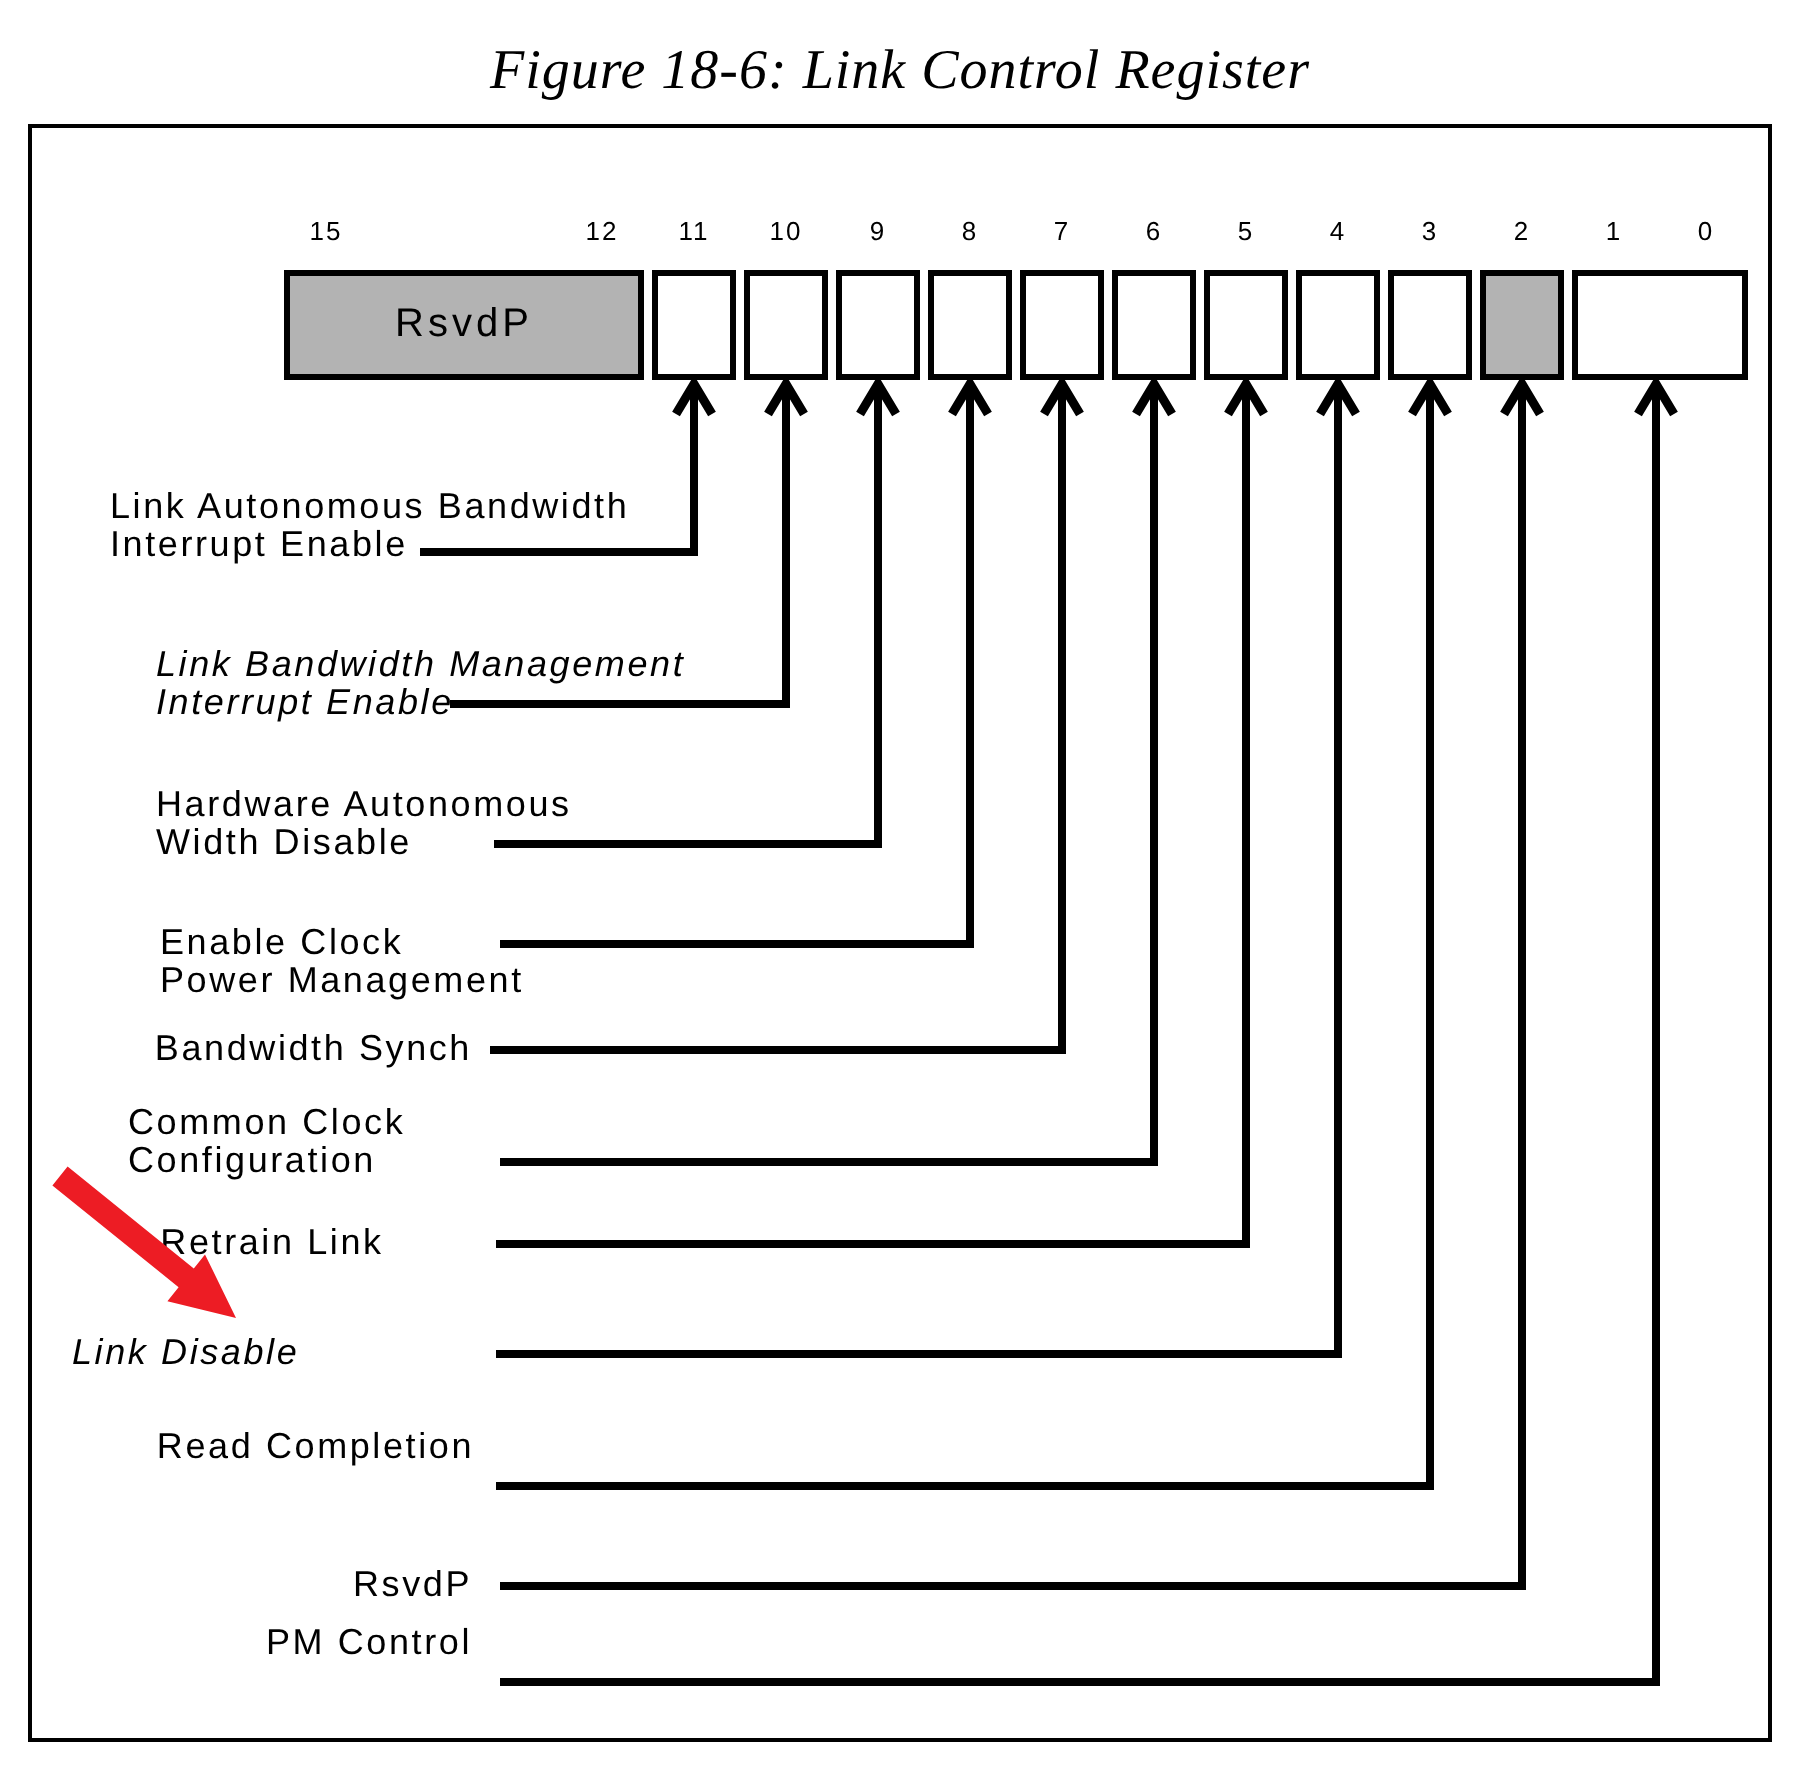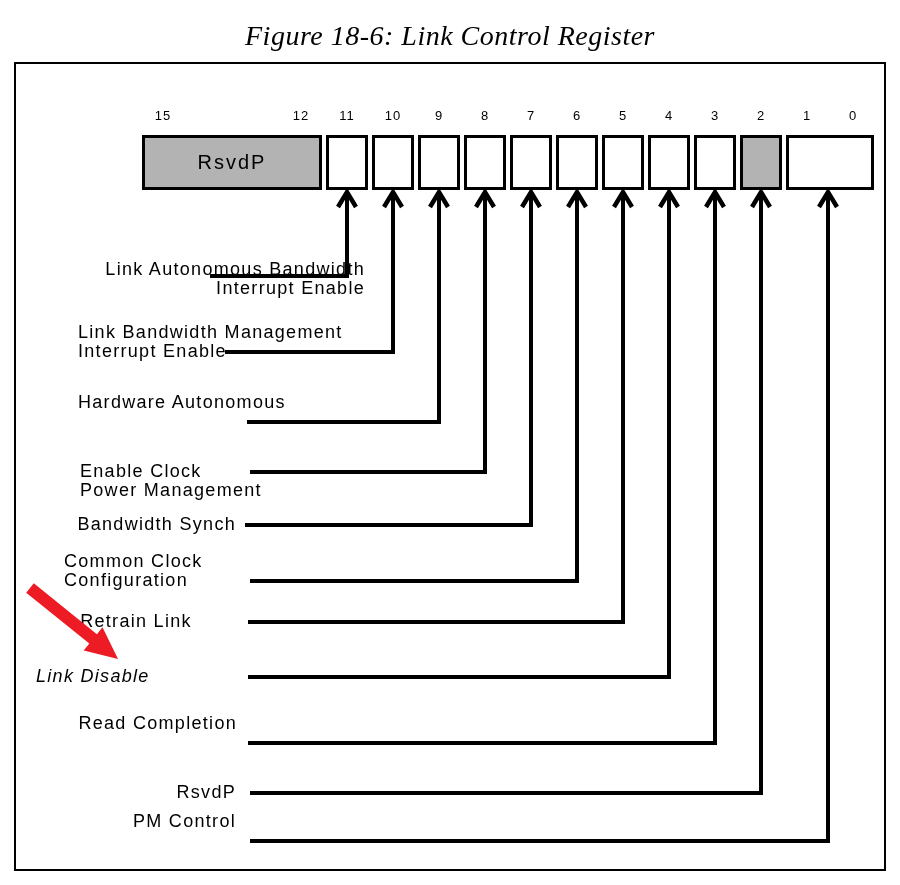--- a/index.html
+++ b/index.html
@@ -42,30 +42,31 @@
     <div class="abs cell" style="left: 372px; width: 42px;"></div>
     <div class="abs cell" style="left: 418px; width: 42px;"></div>
     <div class="abs cell" style="left: 464px; width: 42px;"></div>
     <div class="abs cell" style="left: 510px; width: 42px;"></div>
     <div class="abs cell" style="left: 556px; width: 42px;"></div>
     <div class="abs cell" style="left: 602px; width: 42px;"></div>
     <div class="abs cell" style="left: 648px; width: 42px;"></div>
     <div class="abs cell" style="left: 694px; width: 42px;"></div>
     <div class="abs cell" style="left: 740px; width: 42px; background: rgb(179, 179, 179);"></div>
     <div class="abs cell" style="left: 786px; width: 88px;"></div>
-    <div class="abs flabel" style="left: 55px; top: 260px; width: 310px; text-align: right;">
+    <div class="abs flabel" style="left: 55px; top: 244px; width: 310px; text-align: left;">
       <div>Link Autonomous Bandwidth</div>
       <div>Interrupt Enable</div>
     </div>
-    <div class="abs flabel" style="left: 78px; top: 323px; width: 310px; text-align: left;">
+    <div class="abs flabel" style="left: 78px; top: 323px; width: 310px; text-align: left; font-style: italic;">
       <div>Link Bandwidth Management</div>
       <div>Interrupt Enable</div>
     </div>
     <div class="abs flabel" style="left: 78px; top: 393px; width: 300px; text-align: left;">
       <div>Hardware Autonomous</div>
+      <div>Width Disable</div>
     </div>
     <div class="abs flabel" style="left: 80px; top: 462px; width: 300px; text-align: left;">
       <div>Enable Clock</div>
       <div>Power Management</div>
     </div>
     <div class="abs flabel" style="left: 36px; top: 515px; width: 200px; text-align: right;">
       <div>Bandwidth Synch</div>
     </div>
     <div class="abs flabel" style="left: 64px; top: 552px; width: 172px; text-align: left;">
       <div>Common Clock</div>

